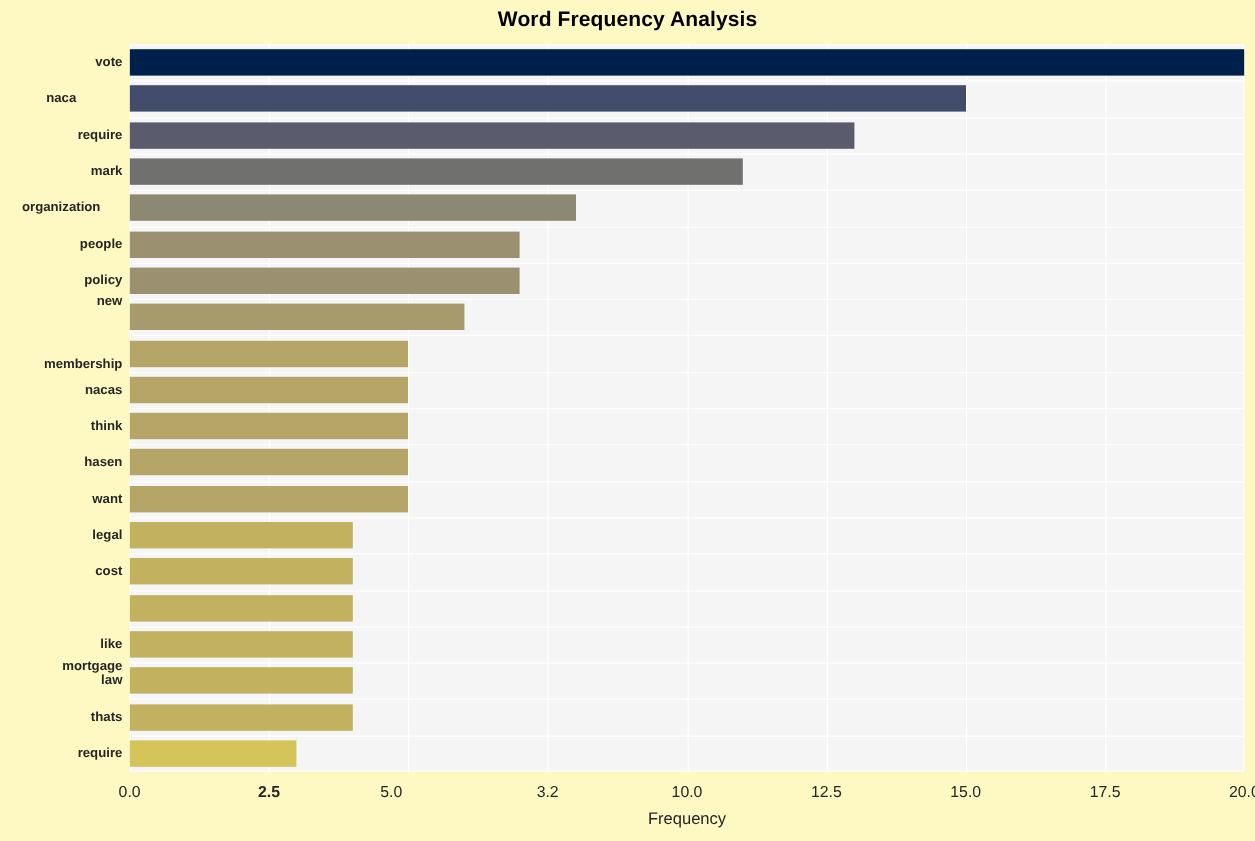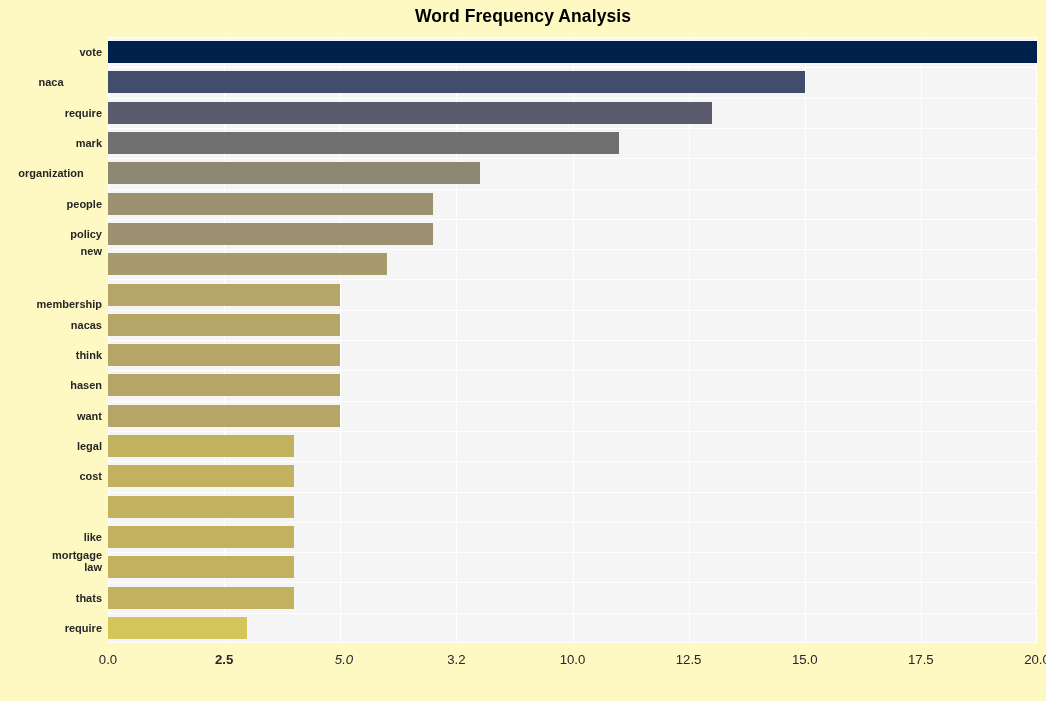--- a/index.html
+++ b/index.html
@@ -188,23 +188,24 @@
       <div class="ytick-label" style="top: 462.65px; margin-top: 48px;">mortgage</div>
       <div class="ytick-label" style="top: 492.95px;">like</div>
       <div class="ytick-label" style="top: 523.25px;">law</div>
       <div class="ytick-label" style="top: 553.55px;">thats</div>
       <div class="ytick-label" style="top: 583.85px;">require</div>
     </div>
 
   <div id="x-axis">
       <div class="xtick-label" style="left: 0px;">0.0</div>
       <div class="xtick-label" style="left: 116.125px; font-weight: bold;">2.5</div>
-      <div class="xtick-label" style="left: 236px; font-style: italic;">5.0</div>
+      <div class="xtick-label" style="left: 218px;">5.0</div>
       <div class="xtick-label" style="left: 348.375px;">3.2</div>
       <div class="xtick-label" style="left: 464.5px;">10.0</div>
       <div class="xtick-label" style="left: 580.625px;">12.5</div>
       <div class="xtick-label" style="left: 696.75px;">15.0</div>
       <div class="xtick-label" style="left: 812.875px;">17.5</div>
       <div class="xtick-label" style="left: 929px;">20.0</div>
     </div>
 
+  <div id="x-axis-title">Frequency</div>
 
 </div>
 
 </body></html>

